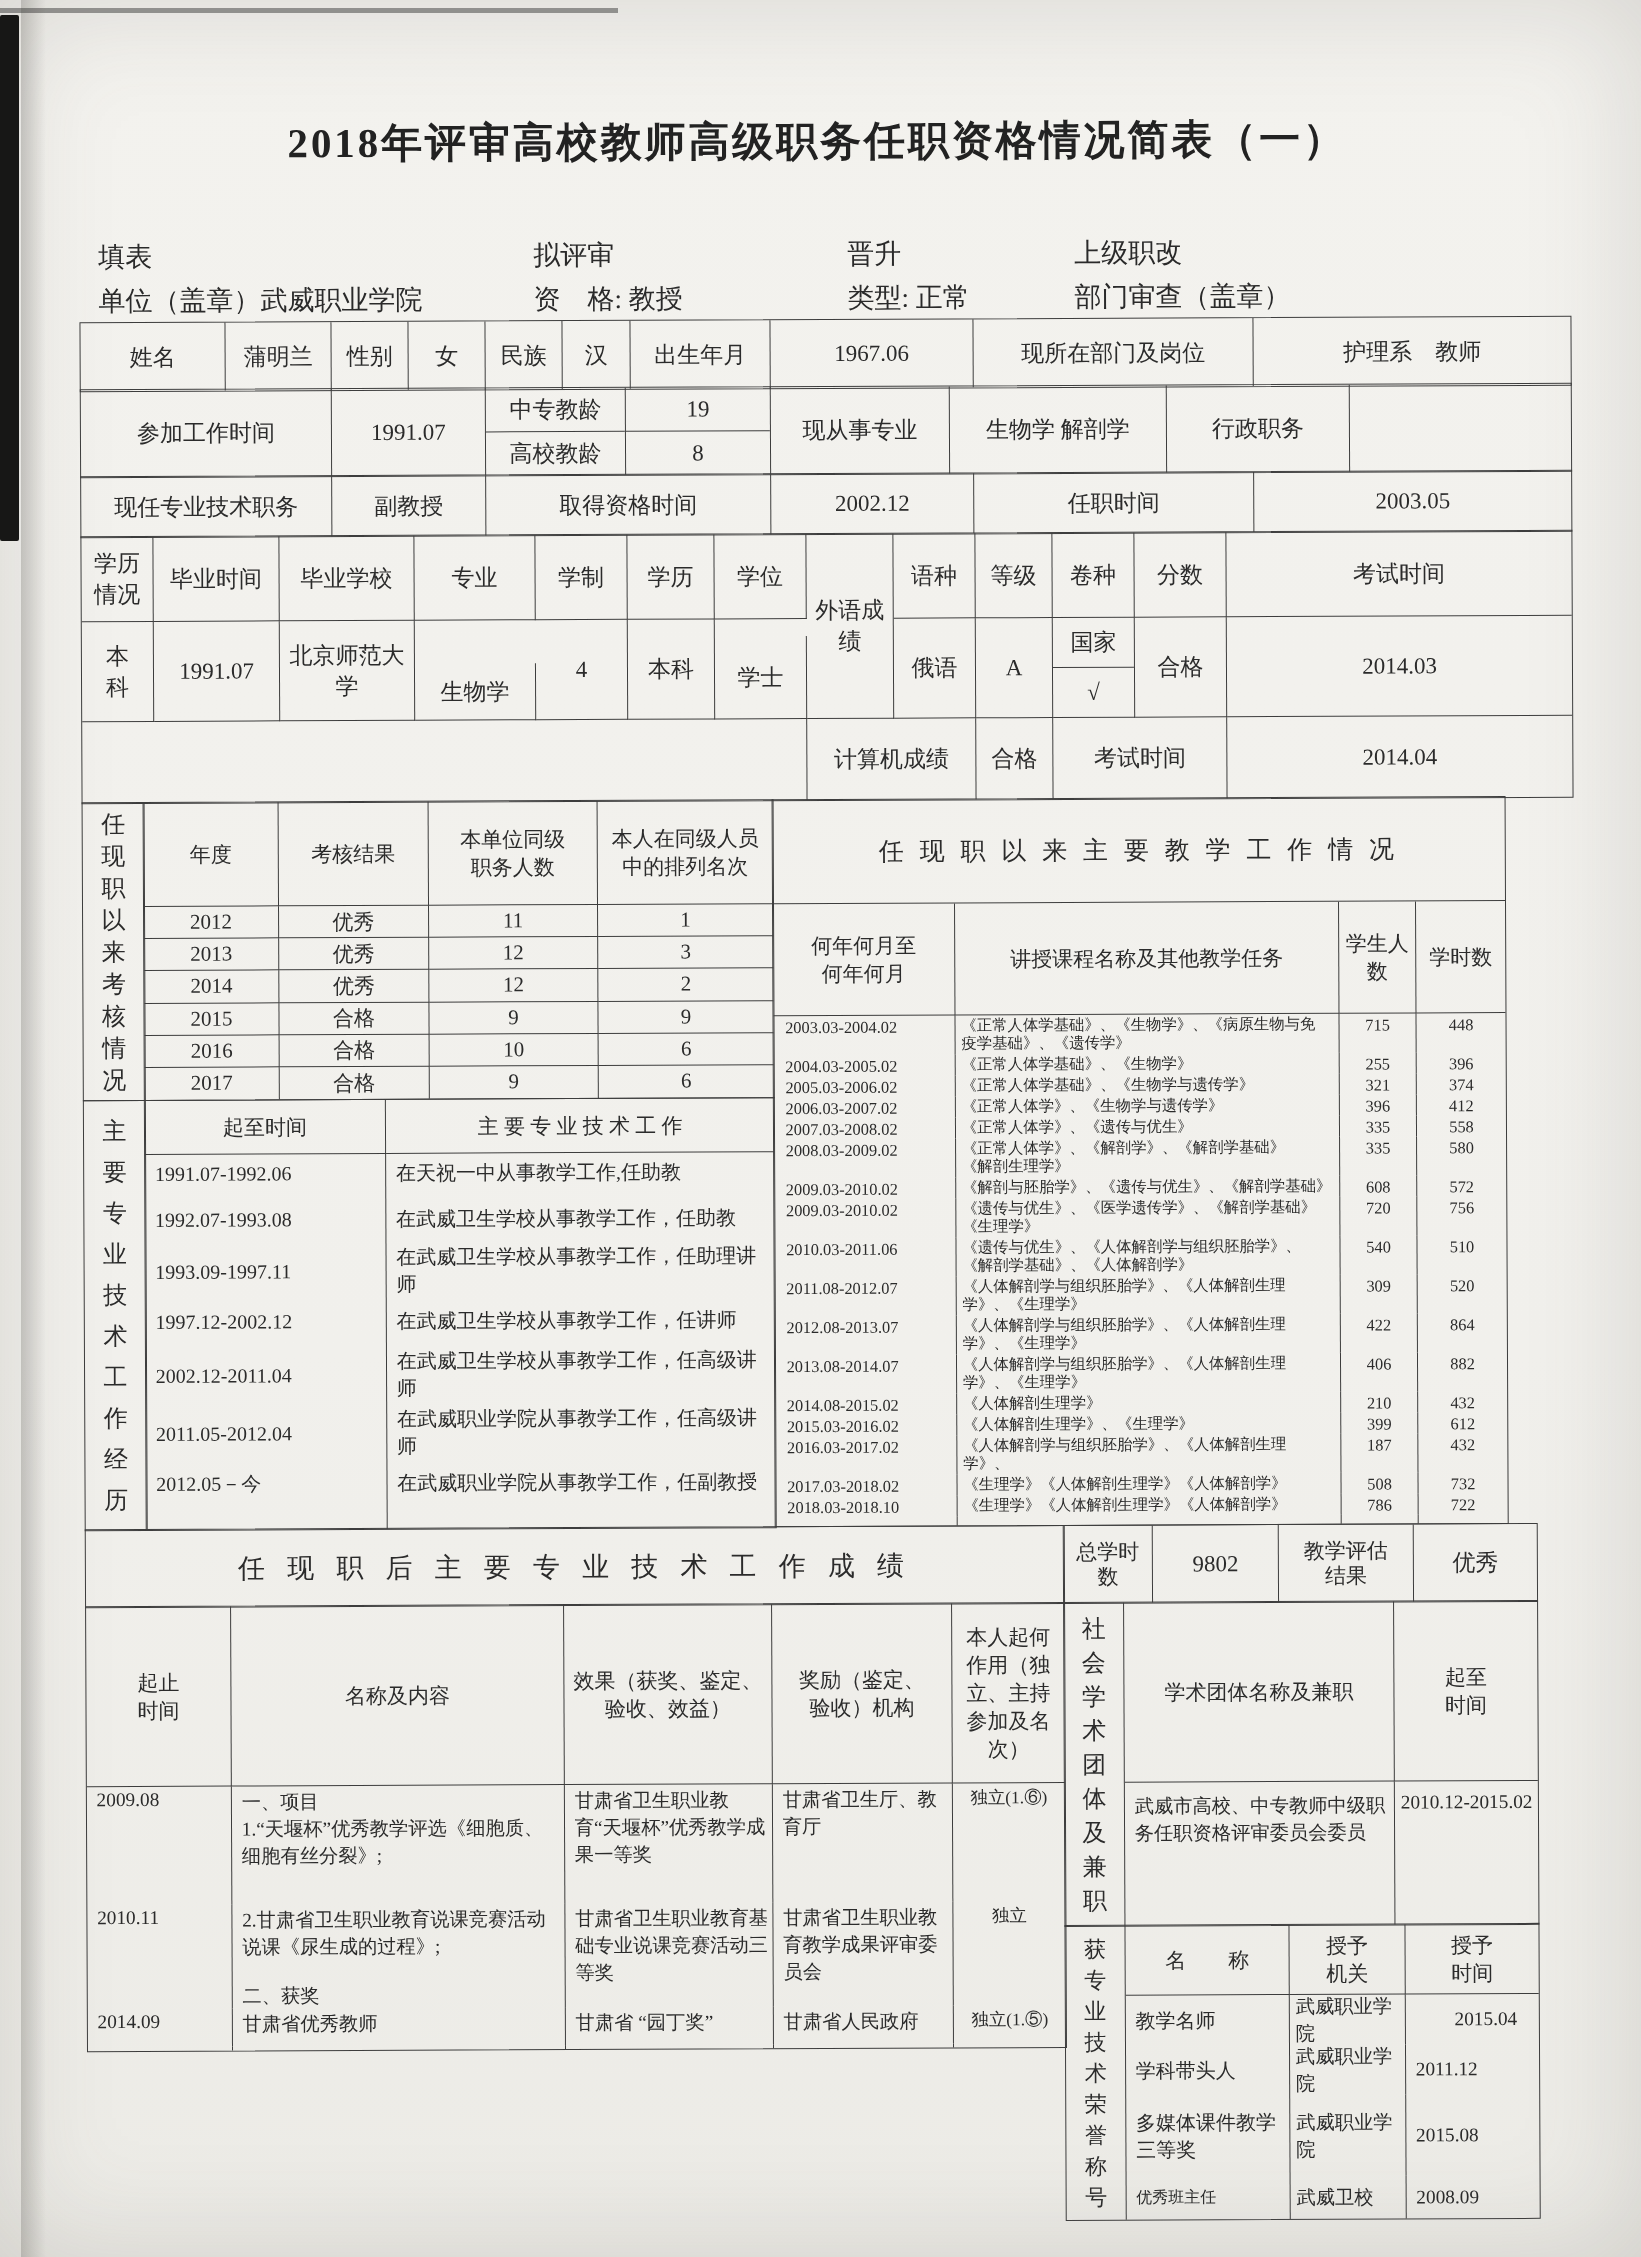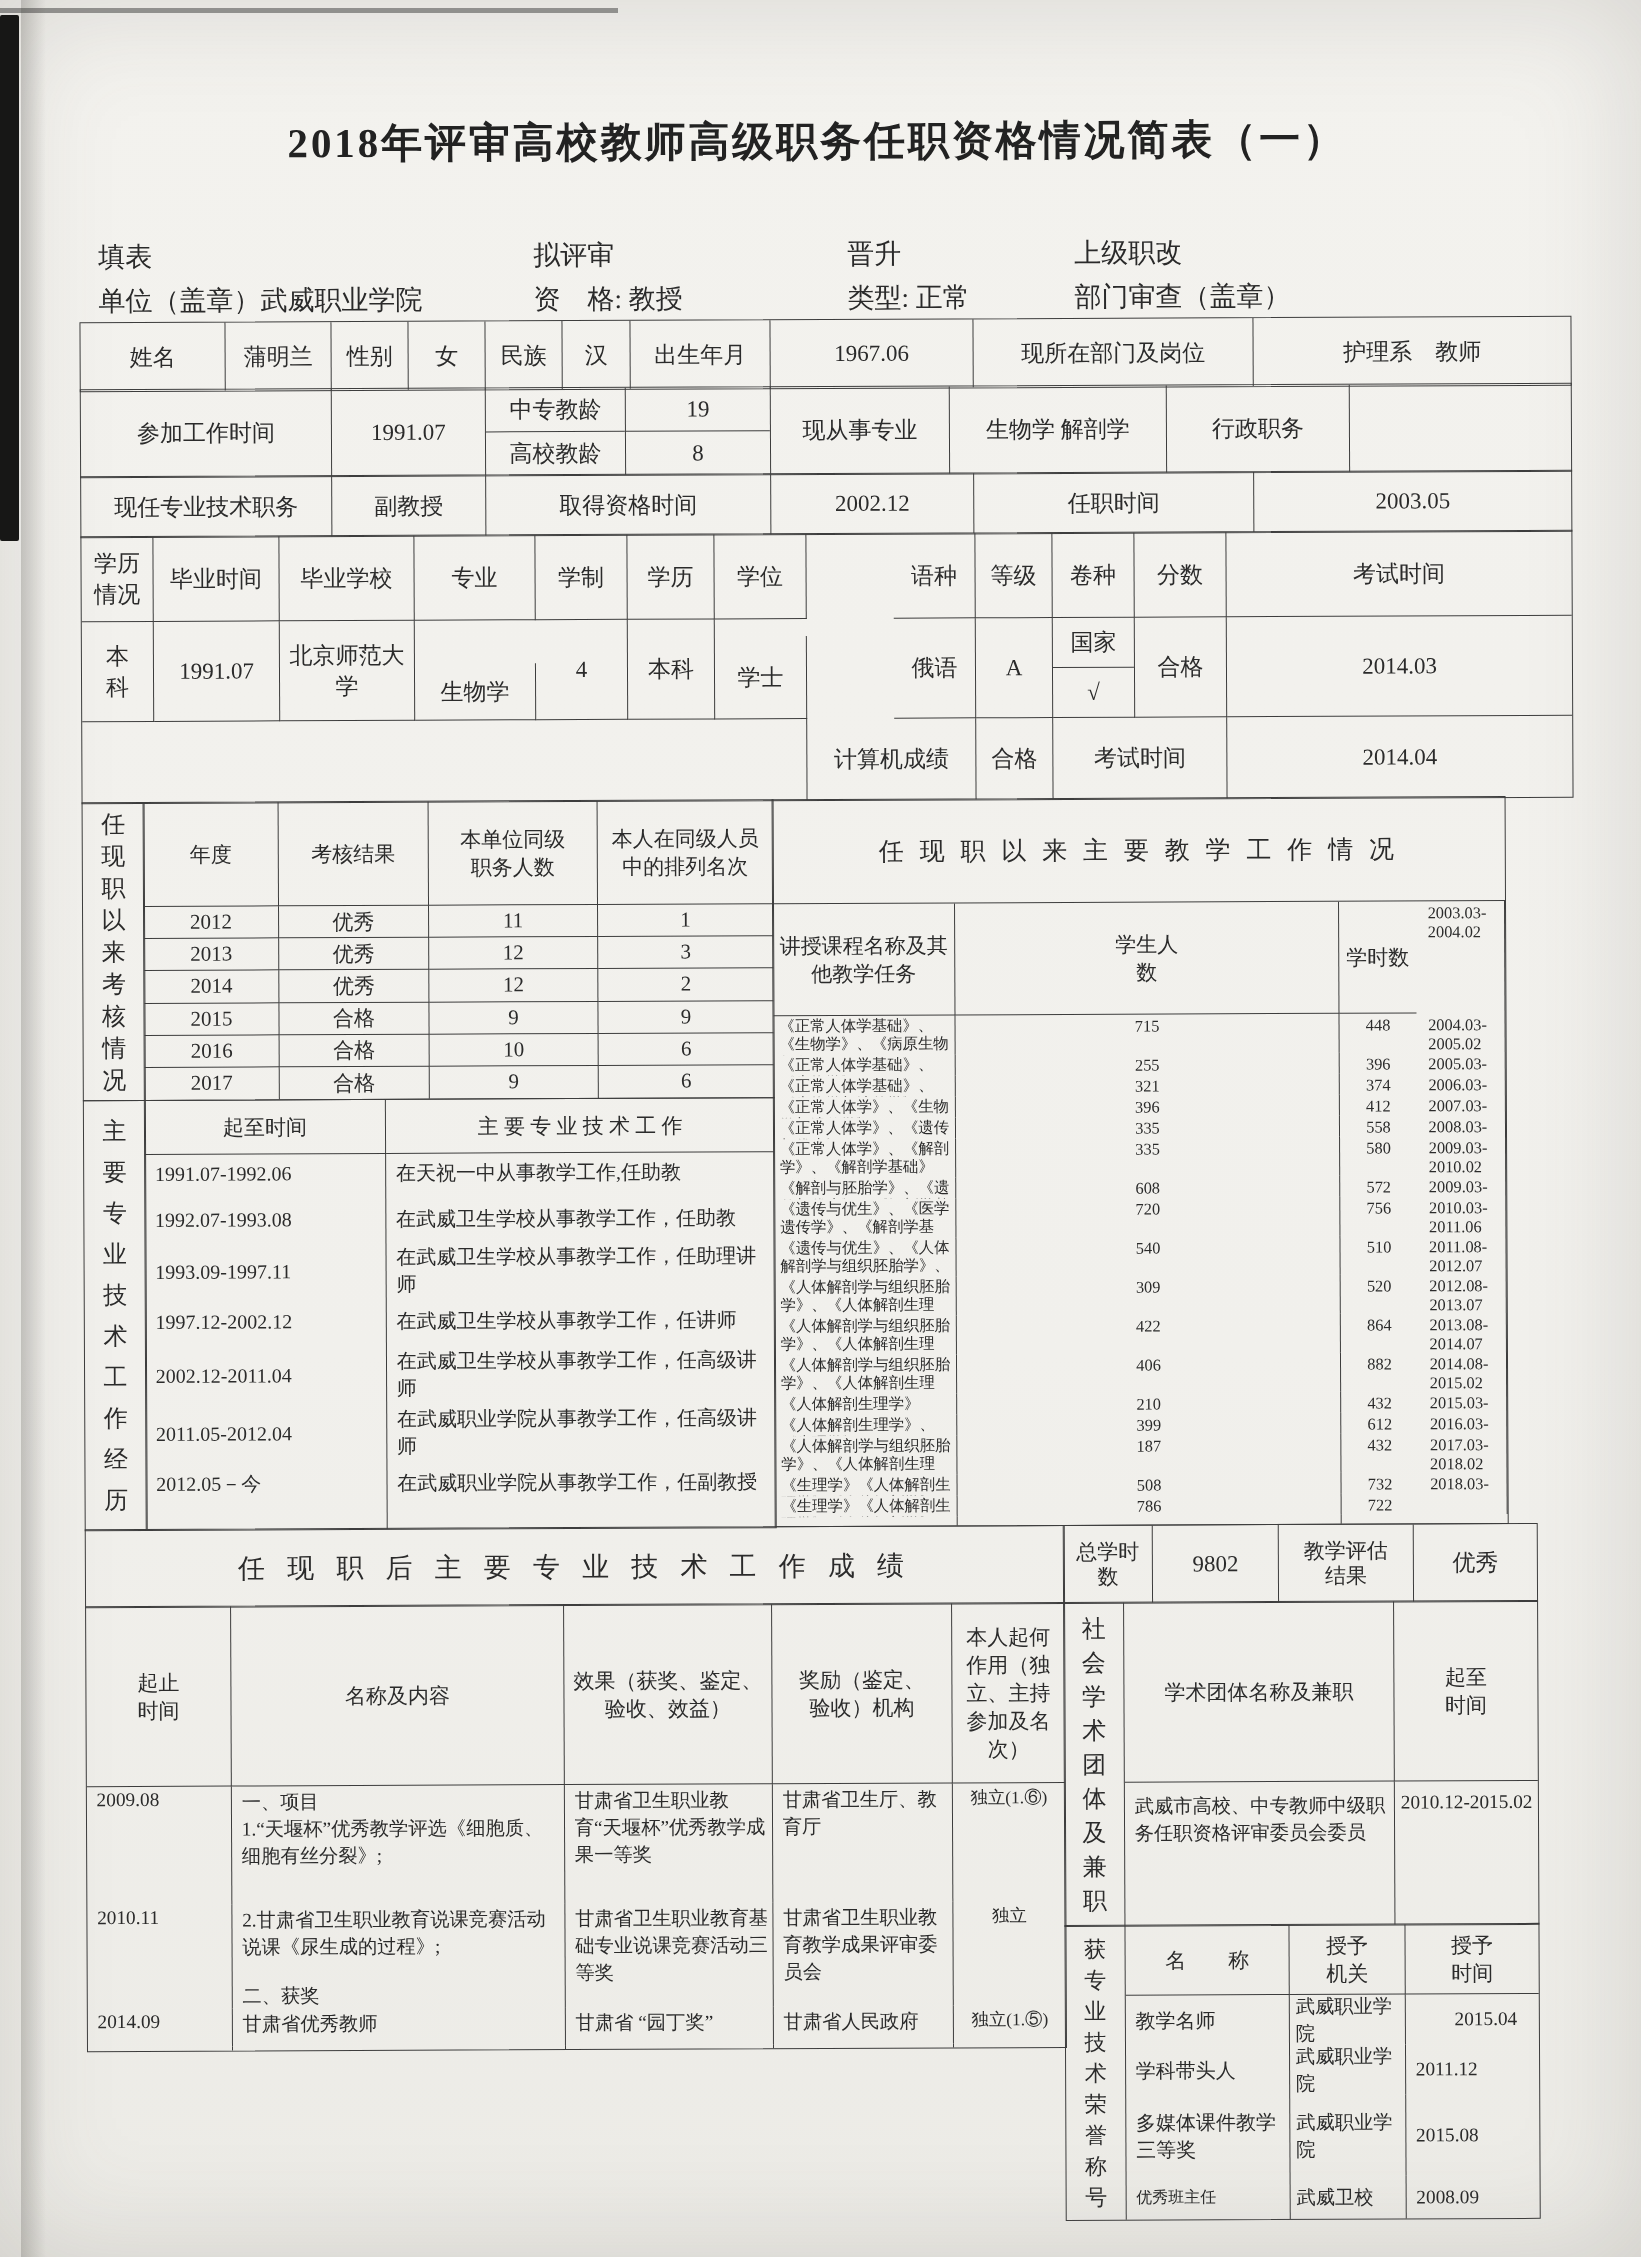--- a/index.html
+++ b/index.html
@@ -107,20 +107,21 @@
 
   <div class="sec" style="left:82px;top:533px;width:1492px;height:268px;grid-template-columns:72px 126px 135px 121px 92px 87px 92px 87px 82px 77px 82px 92px 1fr;grid-template-rows:85px 100px 1fr;">
     <div class="c pre" style="grid-row:1;grid-column:1;">学历
 情况</div>
     <div class="c" style="grid-row:1;grid-column:2;">毕业时间</div>
     <div class="c" style="grid-row:1;grid-column:3;">毕业学校</div>
     <div class="c" style="grid-row:1;grid-column:4;">专业</div>
     <div class="c" style="grid-row:1;grid-column:5;">学制</div>
     <div class="c" style="grid-row:1;grid-column:6;">学历</div>
     <div class="c" style="grid-row:1;grid-column:7;">学位</div>
+    <div class="c" style="grid-row:1/3;grid-column:8;padding:1.9px 5.8px;">外语成绩</div>
     <div class="c" style="grid-row:1;grid-column:9;">语种</div>
     <div class="c" style="grid-row:1;grid-column:10;">等级</div>
     <div class="c" style="grid-row:1;grid-column:11;">卷种</div>
     <div class="c" style="grid-row:1;grid-column:12;">分数</div>
     <div class="c nr" style="grid-row:1;grid-column:13;">考试时间</div>
 
     <div class="c" style="grid-row:2;grid-column:1;">本　科</div>
     <div class="c" style="grid-row:2;grid-column:2;">1991.07</div>
     <div class="c" style="grid-row:2;grid-column:3;">北京师范大学</div>
     <div class="c" style="grid-row:2;grid-column:4;margin-top:43px;">生物学</div>
@@ -212,20 +213,22 @@
     <div class="c nb nr lft" style="font-size:20px;">在武威职业学院从事教学工作，任高级讲师</div>
     <div class="c nb lft" style="font-size:20px;">2012.05－今</div>
     <div class="c nb nr lft" style="font-size:20px;">在武威职业学院从事教学工作，任副教授</div>
     <div class="c nb lft"></div>
     <div class="c nb nr"></div>
   </div>
 
   <div class="sec" style="left:772px;top:799px;width:734px;height:728px;grid-template-columns:182px 384px 77px 1fr;grid-template-rows:104px 112px 39px 21px 21px 21px 21px 39px 21px 39px 39px 39px 39px 39px 21px 21px 39px 21px 21px 1fr;">
     <div class="c nr ttl2" style="grid-column:1/5;">任 现 职 以 来 主 要 教 学 工 作 情 况</div>
 
+    <div class="c sm pre">何年何月至
+何年何月</div>
     <div class="c sm">讲授课程名称及其他教学任务</div>
     <div class="c sm pre">学生人
 数</div>
     <div class="c sm nr">学时数</div>
 
     <div class="c nb top tper">2003.03-2004.02</div>
     <div class="c nb top tcourse pre">《正常人体学基础》、《生物学》、《病原生物与免
 疫学基础》、《遗传学》</div>
     <div class="c nb top tnum">715</div>
     <div class="c nb nr top tnum">448</div>

